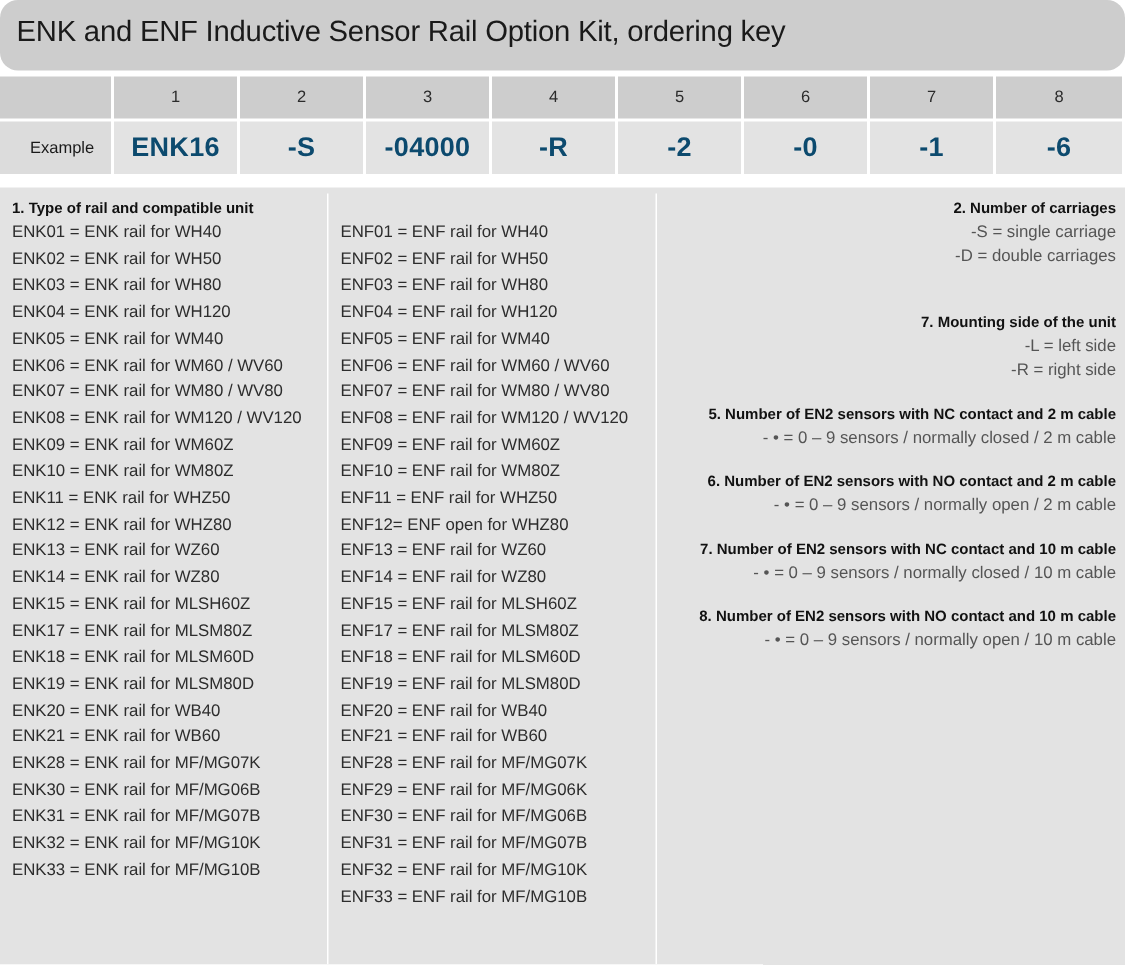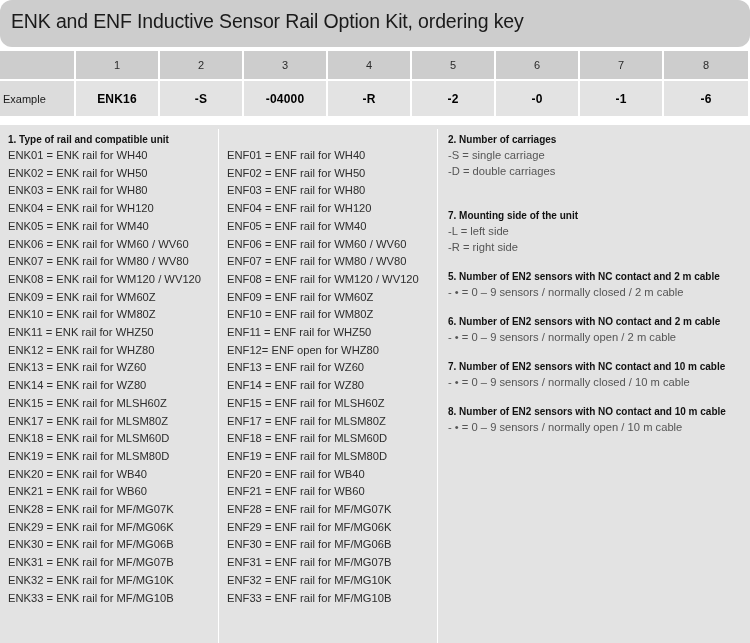--- a/index.html
+++ b/index.html
@@ -59,41 +59,41 @@
   .key-cell {
     box-sizing: border-box;
     display: flex;
     align-items: center;
     justify-content: center;
     margin-right: 2px;
     overflow: hidden;
   }
   .key-cell:last-child { margin-right: 0; }
 
-  .key-cell.label-col { width: 74px; justify-content: flex-start; padding-left: 3px; }
+  .key-cell.label-col { width: 74px; justify-content: flex-start; padding-left: 20px; }
   .key-cell.val-col   { width: 82px; }
   .key-cell.val-col.last { width: 84px; }
 
   .header-row .key-cell { background: #cdcdcd; }
   .header-row .key-cell .num {
     font-size: 11px;
     color: #2b2b2b;
     font-weight: 400;
   }
 
   .example-row .key-cell { background: #e3e3e3; }
   .example-row .key-cell.label-col { background: #dcdcdc; }
   .example-row .label-col .label-txt {
     font-size: 11px;
     color: #1a1a1a;
   }
   .example-row .val-col .val-txt {
-    font-size: 12px;
+    font-size: 18px;
     font-weight: 700;
-    color: #000000;
+    color: #0c4a6e;
     letter-spacing: 0.2px;
   }
 
   
   .content {
     position: absolute;
     left: 0;
     top: 125px;
     width: 750px;
     height: 518px;
@@ -236,21 +236,20 @@
             <div class="line">ENK12 = ENK rail for WHZ80</div>
             <div class="line">ENK13 = ENK rail for WZ60</div>
             <div class="line">ENK14 = ENK rail for WZ80</div>
             <div class="line">ENK15 = ENK rail for MLSH60Z</div>
             <div class="line">ENK17 = ENK rail for MLSM80Z</div>
             <div class="line">ENK18 = ENK rail for MLSM60D</div>
             <div class="line">ENK19 = ENK rail for MLSM80D</div>
             <div class="line">ENK20 = ENK rail for WB40</div>
             <div class="line">ENK21 = ENK rail for WB60</div>
             <div class="line">ENK28 = ENK rail for MF/MG07K</div>
-            <div class="line">ENK29 = ENK rail for MF/MG06K</div>
             <div class="line">ENK30 = ENK rail for MF/MG06B</div>
             <div class="line">ENK31 = ENK rail for MF/MG07B</div>
             <div class="line">ENK32 = ENK rail for MF/MG10K</div>
             <div class="line">ENK33 = ENK rail for MF/MG10B</div>
           </div>
       </div>
 
       <div class="col col-enf">
         <div class="sec-head" style="margin-top:8px;visibility:hidden;">&nbsp;</div>
         <div id="enf-list">
@@ -277,21 +276,21 @@
             <div class="line">ENF28 = ENF rail for MF/MG07K</div>
             <div class="line">ENF29 = ENF rail for MF/MG06K</div>
             <div class="line">ENF30 = ENF rail for MF/MG06B</div>
             <div class="line">ENF31 = ENF rail for MF/MG07B</div>
             <div class="line">ENF32 = ENF rail for MF/MG10K</div>
             <div class="line">ENF33 = ENF rail for MF/MG10B</div>
           </div>
       </div>
 
       <div class="col col-opt">
-        <div id="opt-list" style="margin-top:8px;">
+        <div id="opt-list" style="margin-top:8px;text-align:right;">
             <div class="opt-block">
               <div class="sec-head">2. Number of carriages</div>
               <div class="line">-S = single carriage</div>
               <div class="line">-D = double carriages</div>
             </div>
             <div class="opt-gap"></div>
             <div class="opt-gap"></div>
             <div class="opt-block">
               <div class="sec-head">7. Mounting side of the unit</div>
               <div class="line">-L = left side</div>

